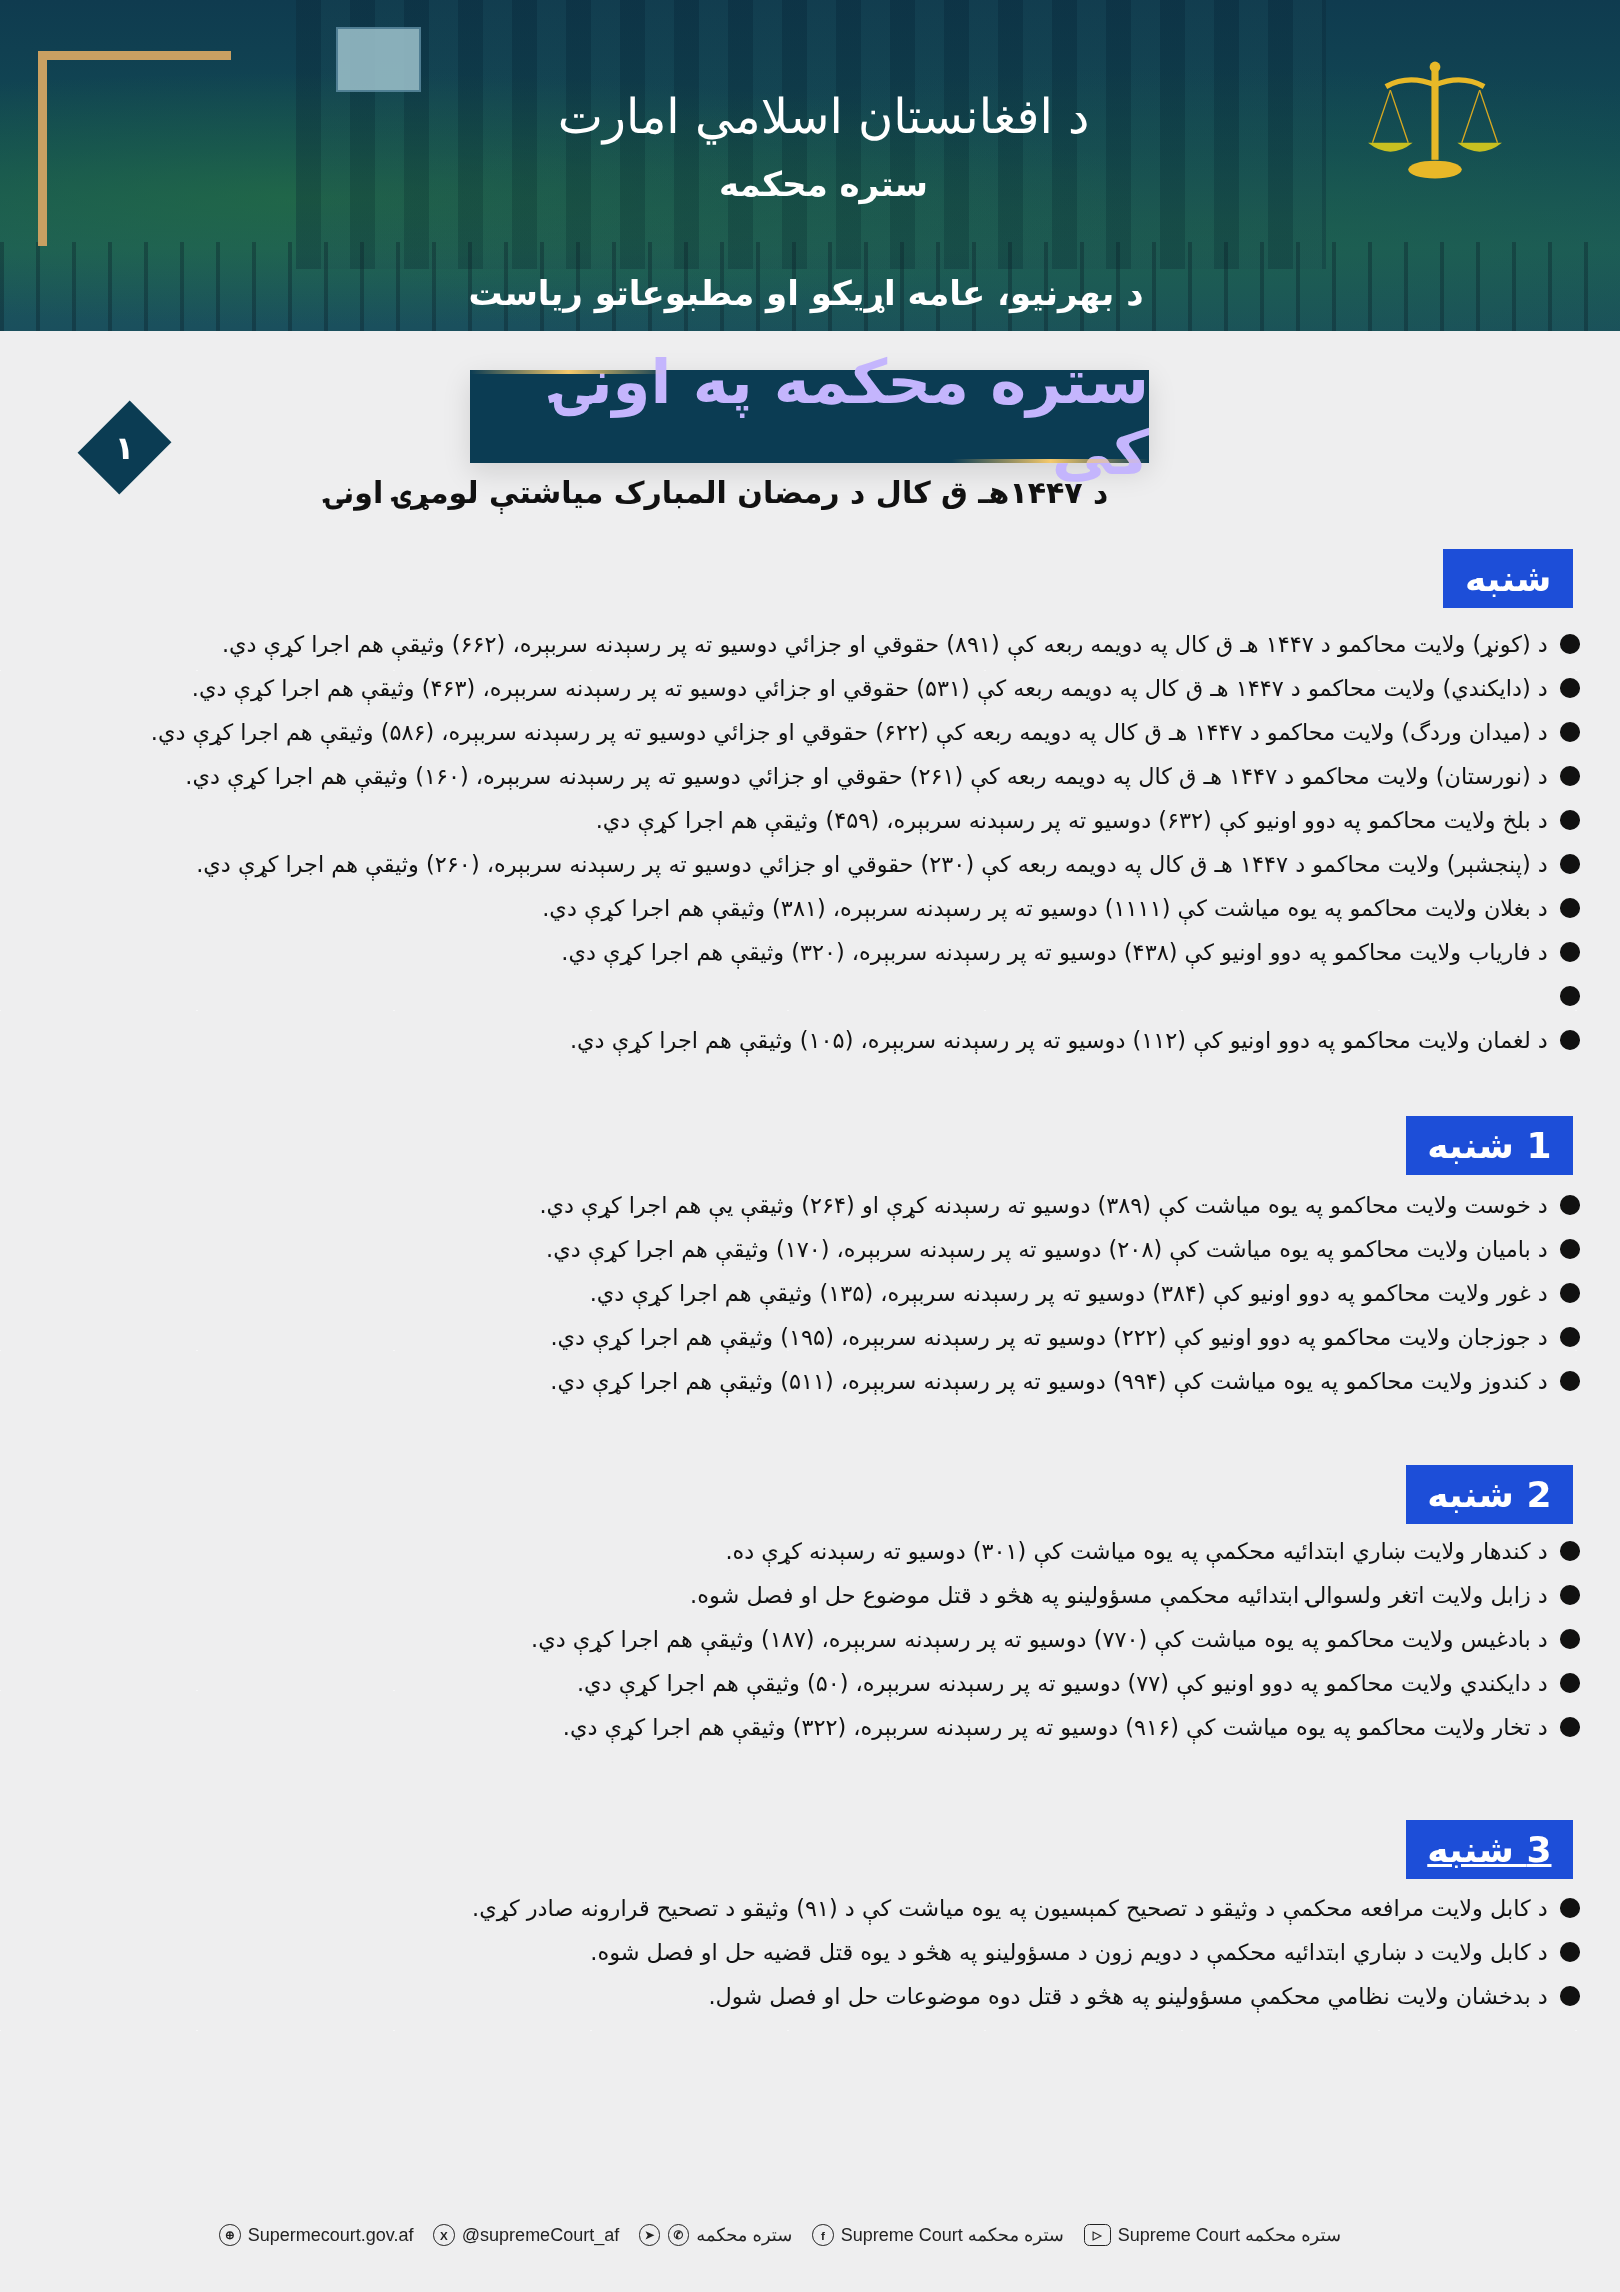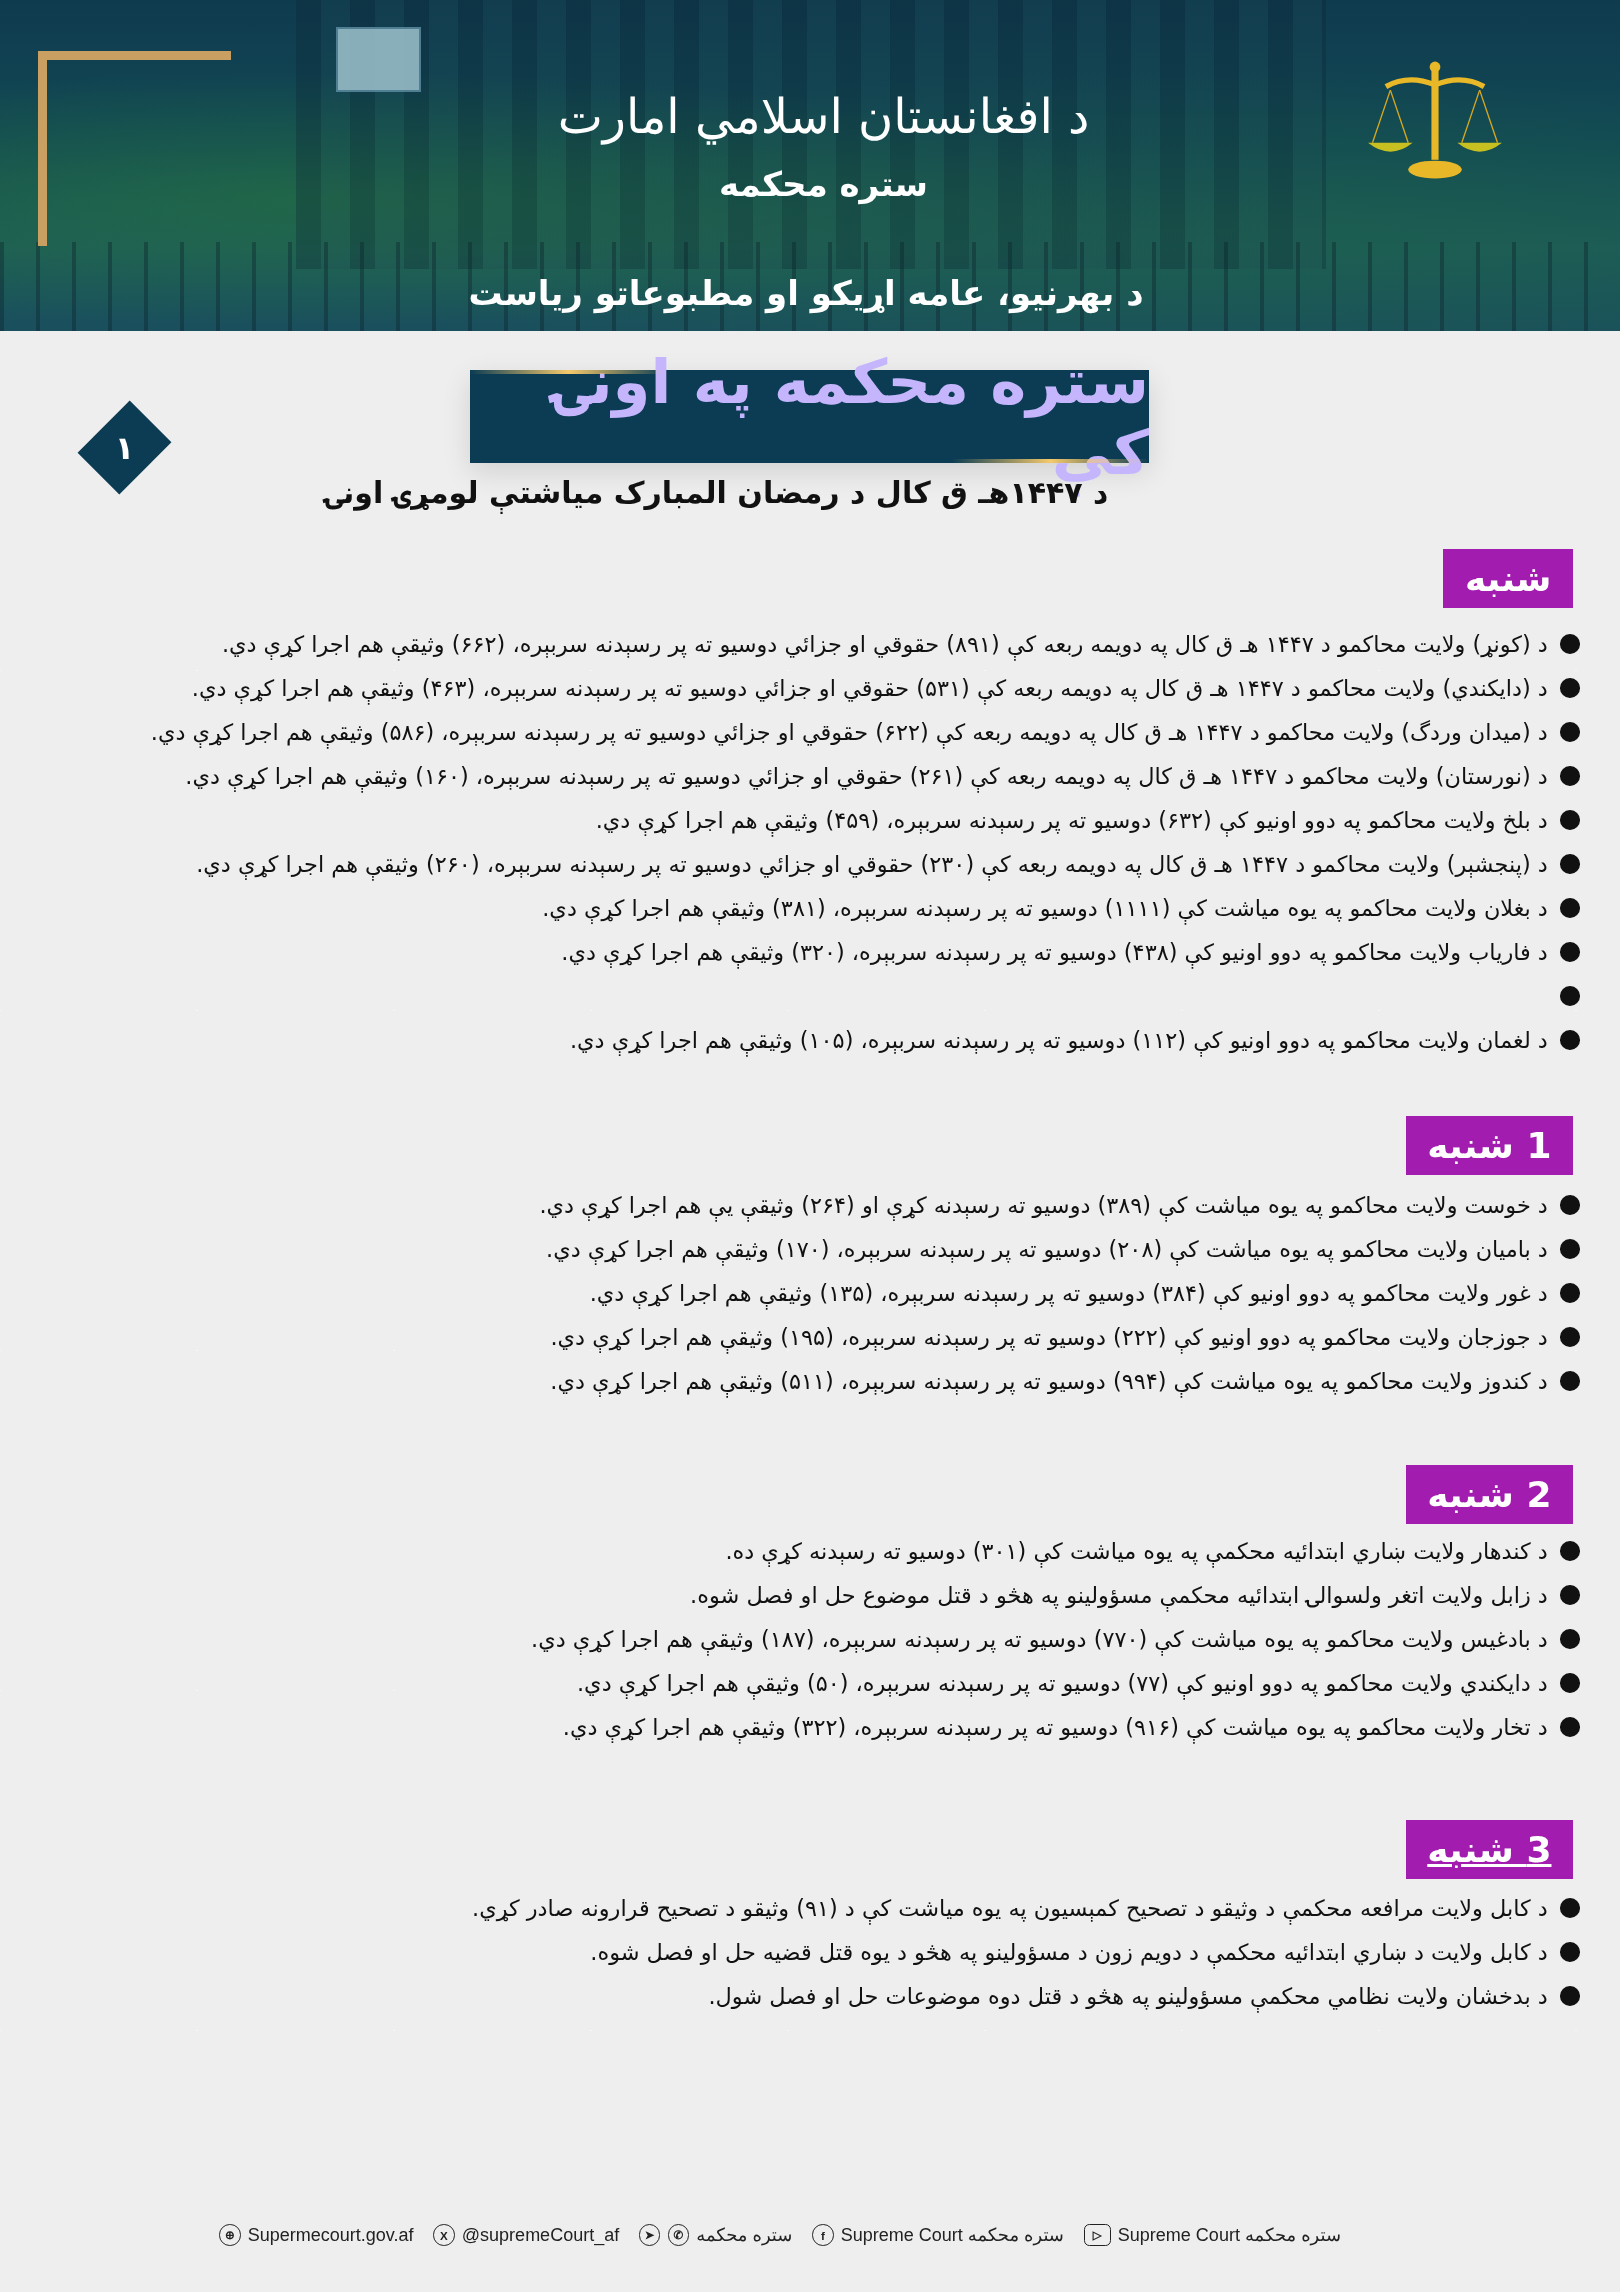--- a/index.html
+++ b/index.html
@@ -85,21 +85,21 @@
   }
   .page-badge span { position:relative; color:#fff; font-size:32px; font-weight:bold; }
   .subtitle {
     position:absolute; left:269px; top:475px; width:896px; text-align:center;
     font-size:30px; font-weight:bold; color:#111; direction:rtl; z-index:2;
   }
   
   .section { position:absolute; right:0; width:1620px; z-index:2; }
   .day-label {
     position:absolute; right:47px; height:59px; padding:0 21.5px;
-    background:#a21caf; color:#fff; font-size:36px; font-weight:bold;
+    background:#1d4ed8; color:#fff; font-size:36px; font-weight:bold;
     display:flex; align-items:center; direction:rtl; box-sizing:border-box;
   }
   .items { position:absolute; right:40px; direction:rtl; }
   .item {
     display:flex; align-items:center; gap:12.5px; height:44px;
     font-size:22.4px; color:#111; white-space:nowrap;
   }
   .bullet { width:19.7px; height:19.7px; border-radius:50%; background:#111; flex:0 0 auto; }
   
   .footer {

